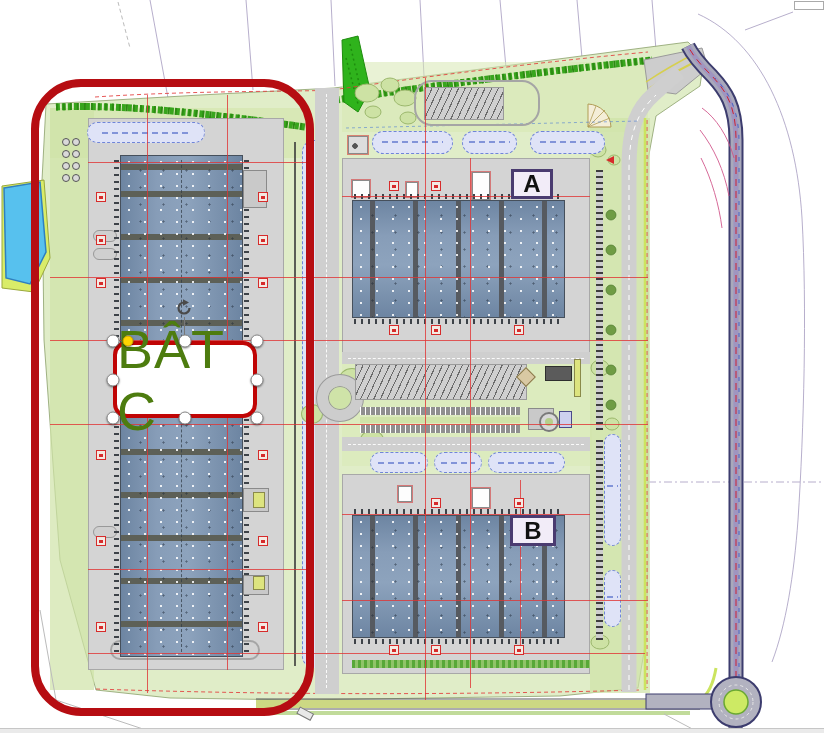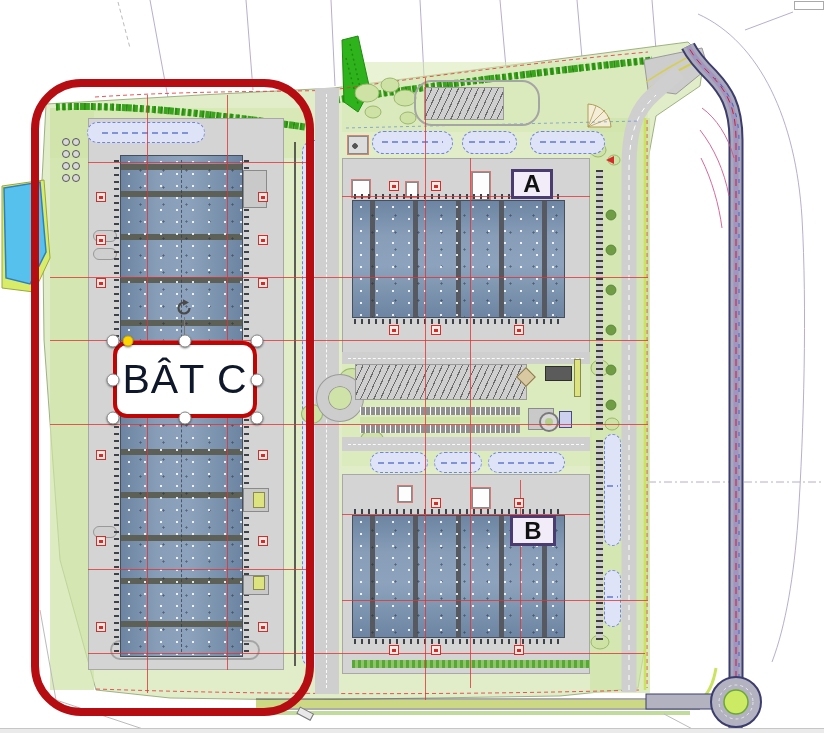--- a/index.html
+++ b/index.html
@@ -50,21 +50,21 @@
   .hedgeband{background:repeating-linear-gradient(90deg,#58a838 0 3px,#8fc468 3px 6px);}
   
   .cadv{width:1px;background:#e03434;opacity:.8;}
   .cadh{height:1px;background:#e03434;opacity:.8;}
   .rm{width:10px;height:10px;border:1px solid #d62b2b;background:rgba(246,235,228,.92);}
   .rm::after{content:"";position:absolute;left:2px;top:3px;width:4px;height:3px;background:#d62b2b;}
   .mh{width:8px;height:8px;border-radius:50%;border:1px solid #555;background:#d9d9d9;}
   
   .ab{background:#f2ecf8;border:3px solid #4a3b70;color:#111;font-weight:bold;font-size:24px;
       display:flex;align-items:center;justify-content:center;z-index:6;}
-  .batc{background:#ffffff;border:4px solid #c00505;border-radius:14px;color:#0f172a;font-size:41px;
+  .batc{background:#ffffff;border:4px solid #c00505;border-radius:14px;color:#4d7c0f;font-size:54px;
       display:flex;align-items:center;justify-content:center;letter-spacing:1px;z-index:8;}
   .annot{border:8px solid #b60d12;border-radius:50px;z-index:7;}
   .handle{width:13px;height:13px;border-radius:50%;background:#fff;border:1.5px solid #8a8a8a;
       box-shadow:0 1px 2px rgba(0,0,0,.45);transform:translate(-50%,-50%);z-index:9;}
   .handle.yellow{width:11px;height:11px;background:#ffd400;border-color:#c8a400;}
   .stem{width:0;border-left:1px solid #777;z-index:8;}
   .bottomband{background:#eaeaea;border-top:1px solid #c6c6c6;z-index:10;}
   .tinybox{background:#fff;border:1px solid #aaa;z-index:10;}
   .redarrow{width:0;height:0;border-top:4px solid transparent;border-bottom:4px solid transparent;
       border-right:8px solid #d62b2b;}

